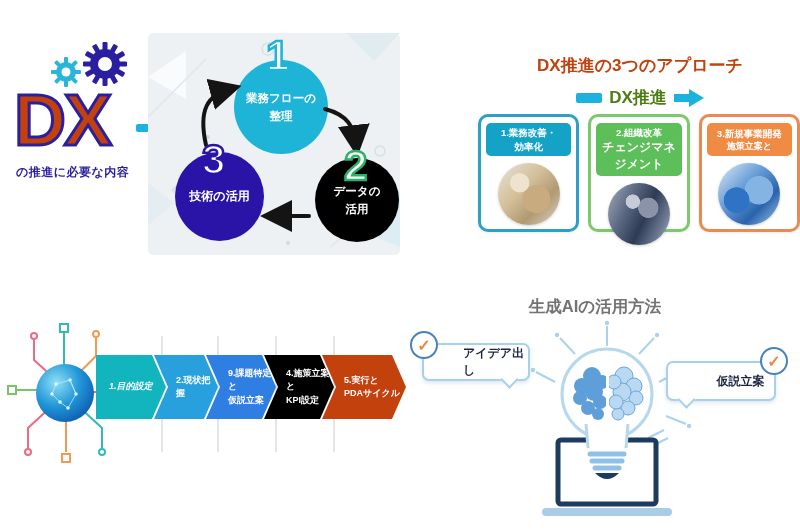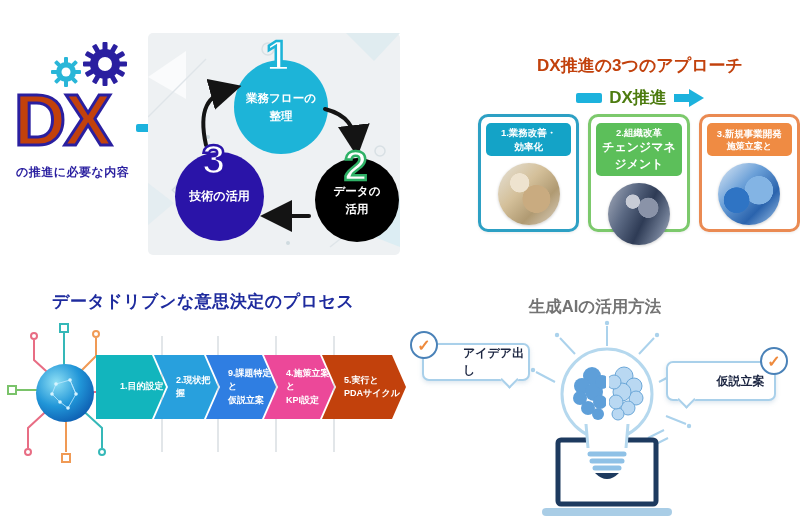--- a/index.html
+++ b/index.html
@@ -81,21 +81,21 @@
 
   
   #process-title { left:52px; top:290px; font-size:17px; font-weight:800; color:#1e2b9e; letter-spacing:.5px; }
   .proc-divider { position:absolute; top:336px; width:2px; height:116px; background:#e2e6e9; z-index:1; }
   #chevron-row { left:96px; top:355px; height:64px; display:flex; align-items:stretch; z-index:2; }
   .chevron {
     position:relative; display:flex; align-items:center; color:#fff; font-weight:800;
     font-size:9px; line-height:1.45; padding-left:22px;
     clip-path:polygon(0 0, calc(100% - 14px) 0, 100% 50%, calc(100% - 14px) 100%, 0 100%, 14px 50%);
   }
-  .chevron.first { clip-path:polygon(0 0, calc(100% - 14px) 0, 100% 50%, calc(100% - 14px) 100%, 0 100%); padding-left:24px; }
+  .chevron.first { clip-path:polygon(0 0, calc(100% - 14px) 0, 100% 50%, calc(100% - 14px) 100%, 0 100%); padding-left:13px;font-style:italic; }
   .chevron + .chevron { margin-left:-12px; }
   #chv-1 { width:70px; }
   #chv-2 { width:64px; }
   #chv-3 { width:70px; }
   #chv-4 { width:70px; }
   #chv-5 { width:84px; }
 
   
   #genai-title { left:430px; top:296px; width:330px; text-align:center; font-size:16.5px; font-weight:800; color:#737373; }
   .speech-bubble {
@@ -217,21 +217,20 @@
     </div>
     <div class="approach-card" style="border-color: rgb(234, 138, 82);">
       <div class="card-header" style="background-color: rgb(239, 139, 67);">
         <div class="card-title">3.新規事業開発</div>
         <div class="card-subtitle lg">施策立案と</div>
       </div>
       <div class="card-photo" id="photo-3"></div>
     </div>
   </div>
 
-  <div class="abs" id="process-title">データドリブンな意思決定のプロセス</div>
   <svg class="abs" style="left:4px;top:320px;" width="120" height="152" viewBox="0 0 120 152">
     <defs>
       <radialGradient id="sph" cx="35%" cy="32%" r="75%">
         <stop offset="0%" stop-color="#8fe0f5"></stop>
         <stop offset="55%" stop-color="#2196d8"></stop>
         <stop offset="100%" stop-color="#0d5cb0"></stop>
       </radialGradient>
     </defs>
     <g stroke-width="2" fill="none">
       <path d="M52,60 L30,40 L30,20" stroke="#e86d84"></path>
@@ -266,21 +265,21 @@
   </svg>
   <div class="proc-divider" style="left:161px;"></div>
   <div class="proc-divider" style="left:217px;"></div>
   <div class="proc-divider" style="left:275px;"></div>
   <div class="proc-divider" style="left:333px;"></div>
   <div class="abs" id="chevron-row">
     <div class="chevron first prewrap" id="chv-1" style="background-color: rgb(18, 181, 189);">1.目的設定</div>
     <div class="chevron prewrap" id="chv-2" style="background-color: rgb(40, 160, 221);">2.現状把握</div>
     <div class="chevron prewrap" id="chv-3" style="background-color: rgb(47, 126, 226);">9.課題特定と
 仮説立案</div>
-    <div class="chevron prewrap" id="chv-4" style="background-color: #ec4899;">4.施策立案と
+    <div class="chevron prewrap" id="chv-4" style="background-color: #000000;">4.施策立案と
 KPI設定</div>
     <div class="chevron prewrap" id="chv-5" style="background-color: #c2410c;">5.実行と
 PDAサイクル</div>
   </div>
 
   <div class="abs" id="genai-title">生成AIの活用方法</div>
   <svg class="abs" style="left:520px;top:320px;" width="175" height="205" viewBox="0 0 175 205">
     <g stroke="#abd2ec" stroke-width="2" fill="none">
       <line x1="87" y1="26" x2="87" y2="6"></line>
       <line x1="55" y1="34" x2="40" y2="18"></line>

